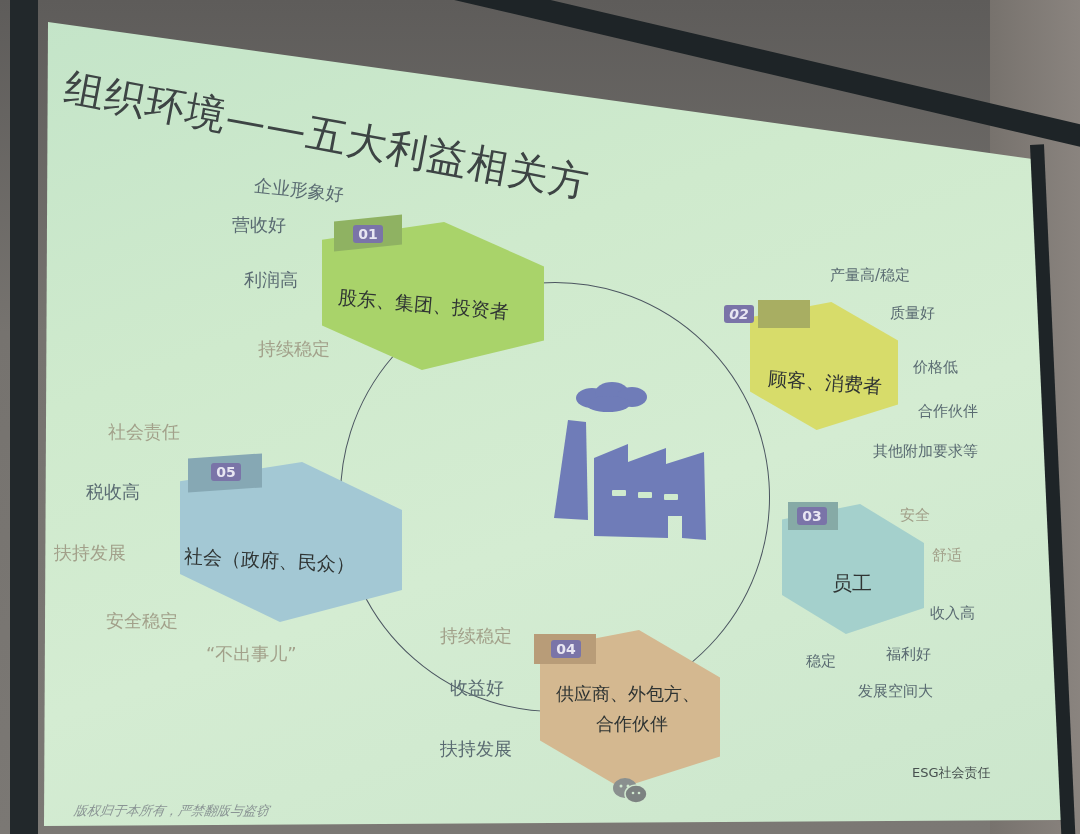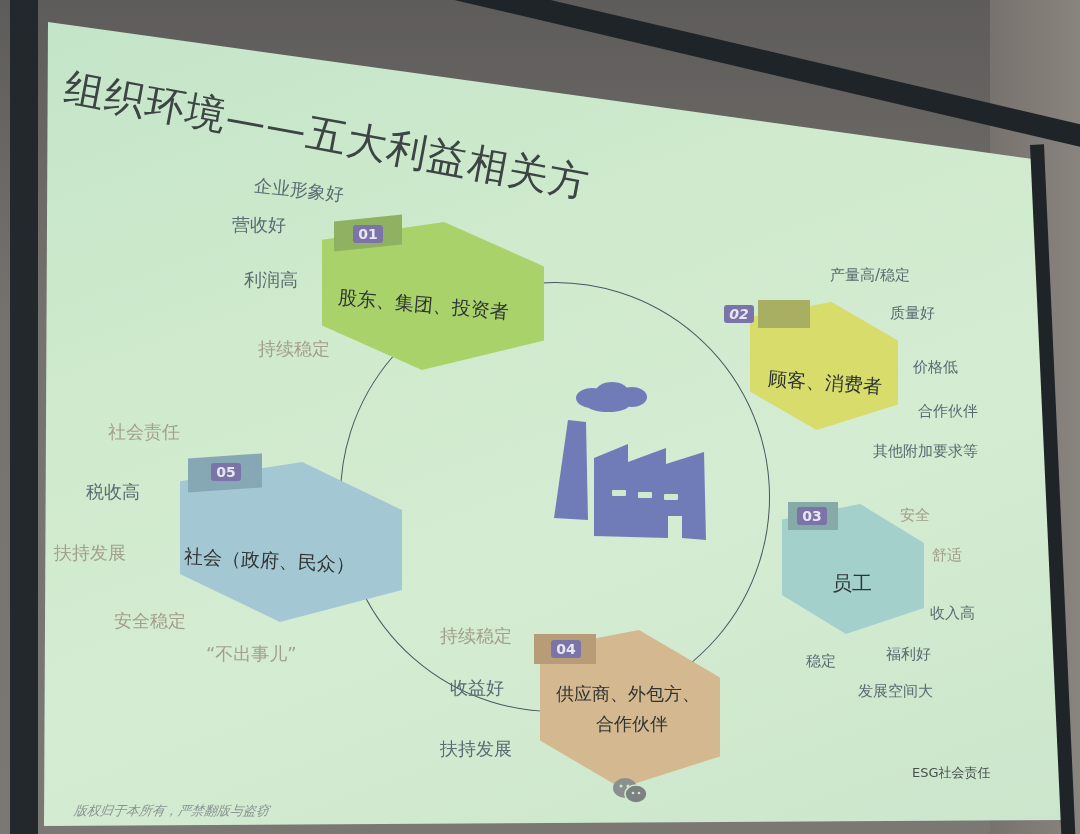--- a/index.html
+++ b/index.html
@@ -114,21 +114,21 @@
   <div>
     <div class="hex" style="left:180px;top:462px;width:222px;height:160px;background:#a3c8d4;"></div>
     <div class="abs" style="left:188px;top:456px;width:74px;height:34px;background:#86a8b4;transform:skewY(-4deg);"></div>
     <div class="badge" style="left:204px;top:458px;width:44px;height:28px;">
         <span class="num">05</span>
       </div>
     <div class="hex-label" style="left:184px;top:548px;font-size:19px;transform:rotate(3deg);">社会（政府、民众）</div>
     <div class="attr warm" style="left:108px;top:420px;">社会责任</div>
     <div class="attr" style="left:86px;top:480px;">税收高</div>
     <div class="attr warm" style="left:54px;top:541px;">扶持发展</div>
-    <div class="attr warm" style="left:106px;top:609px;margin-left:8px;">安全稳定</div>
+    <div class="attr warm" style="left:106px;top:609px;">安全稳定</div>
     <div class="attr warm" style="left:206px;top:642px;">“不出事儿”</div>
   </div>
 
   <div class="esg">ESG社会责任</div>
   <div class="copyright">版权归于本所有，严禁翻版与盗窃</div>
 </div>
 
 <div class="frame-left"></div>
 <div class="frame-top"></div>
 <div class="frame-right"></div>

